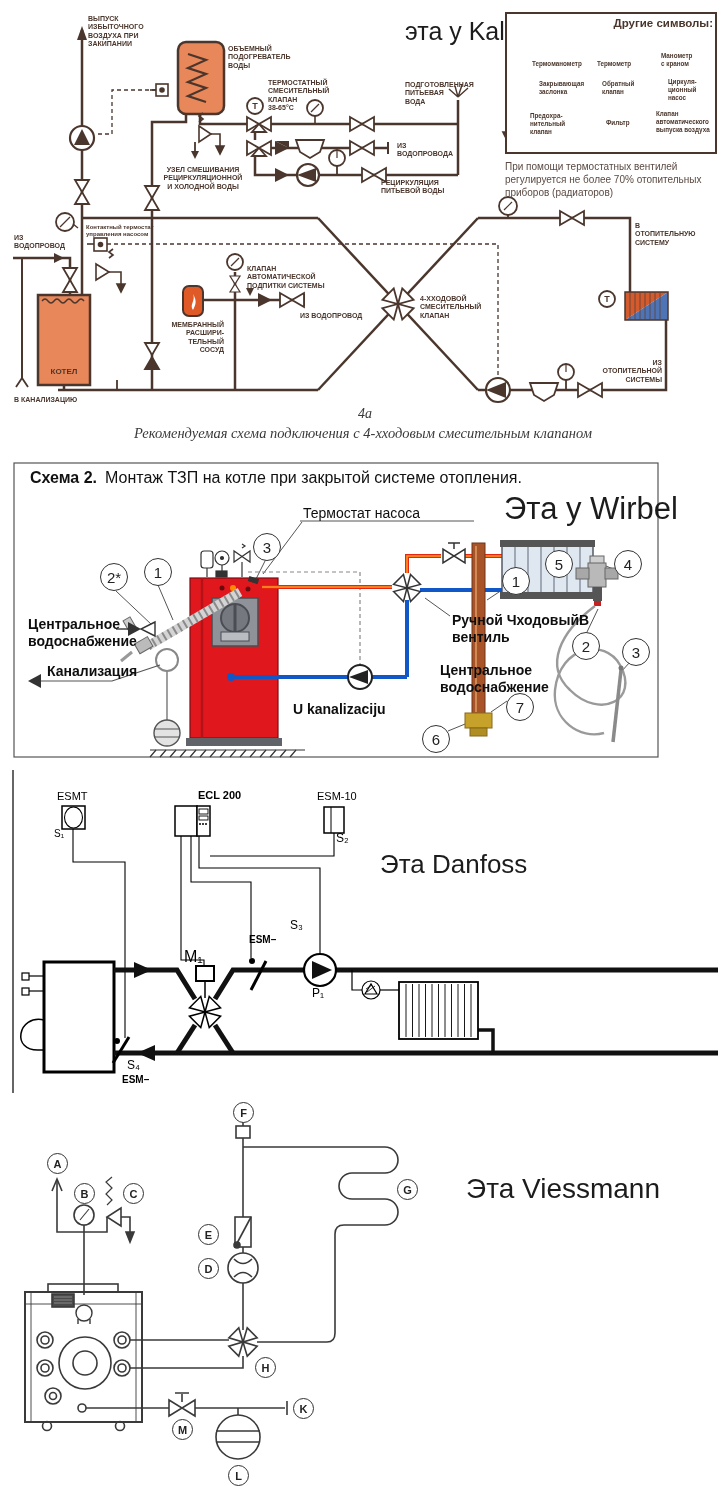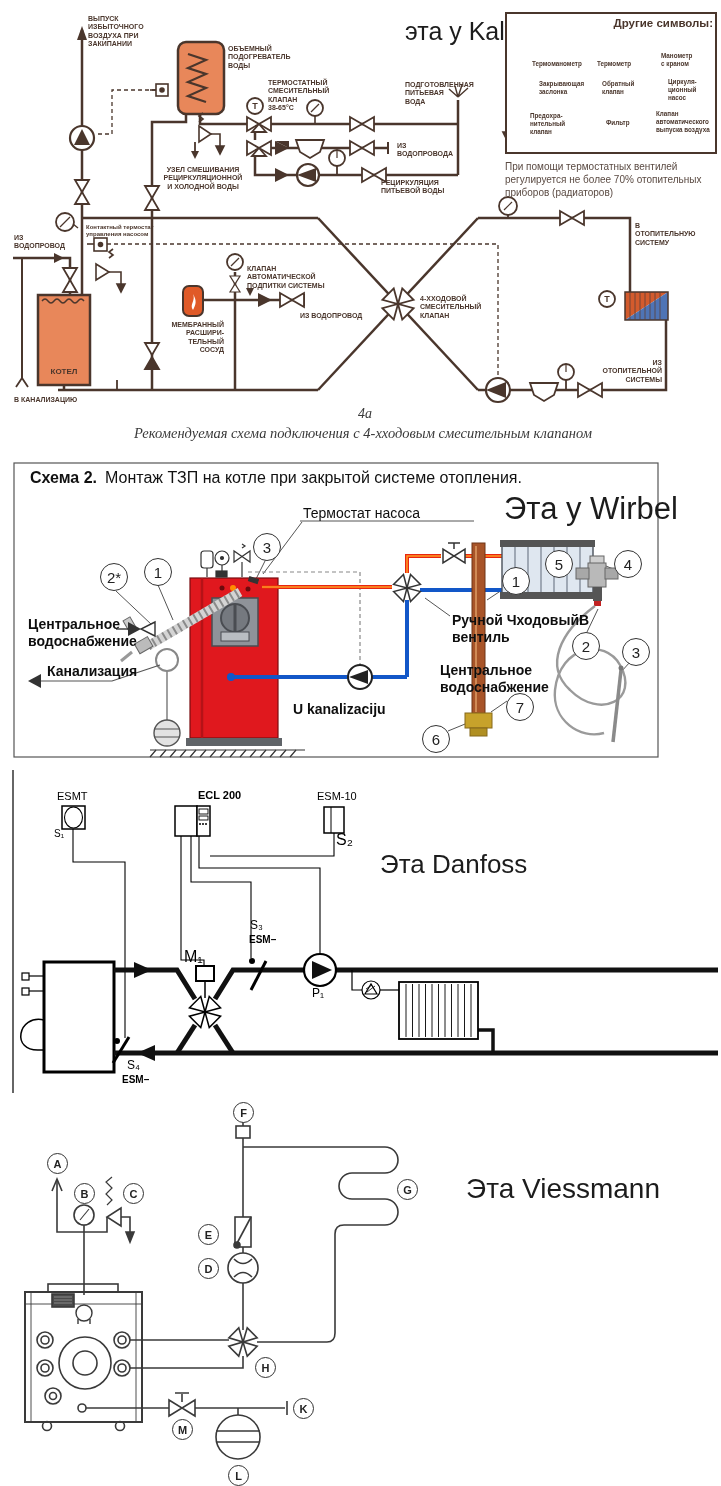--- a/index.html
+++ b/index.html
@@ -631,22 +631,22 @@
 <div class="co" style="left:572px;top:632px;">2</div>
 <div class="co" style="left:622px;top:638px;">3</div>
 <div class="co" style="left:506px;top:693px;">7</div>
 <div class="co" style="left:422px;top:725px;">6</div>
 
 <div class="heading" style="left:380px;top:849px;font-size:26px;">Эта Danfoss</div>
 <div class="d-label" style="left:57px;top:790px;">ESMT</div>
 <div class="d-label d-bold" style="left:174px;top:789px;padding-left:24px;">ECL  200</div>
 <div class="d-label" style="left:317px;top:790px;">ESM-10</div>
 <div class="d-label" style="left:54px;top:828px;font-size:10px;">S₁</div>
-<div class="d-label" style="left:336px;top:831px;font-size:16px;">S₂</div>
-<div class="d-label" style="left:250px;top:918px;font-size:12px;">S₃</div>
+<div class="d-label" style="left:336px;top:831px;font-size:12px;">S₂</div>
+<div class="d-label" style="left:250px;top:918px;font-size:12px;padding-left:40px;">S₃</div>
 <div class="d-label d-bold" style="left:249px;top:934px;font-size:10px;">ESM–</div>
 <div class="d-label" style="left:127px;top:1058px;font-size:12px;">S₄</div>
 <div class="d-label d-bold" style="left:122px;top:1074px;font-size:10px;">ESM–</div>
 <div class="d-label" style="left:184px;top:948px;font-size:16px;">M₁</div>
 <div class="d-label" style="left:312px;top:986px;font-size:12px;">P₁</div>
 
 <div class="heading" style="left:466px;top:1173px;font-size:28px;">Эта Viessmann</div>
 <div class="vco" style="left:47px;top:1153px;">A</div>
 <div class="vco" style="left:74px;top:1183px;">B</div>
 <div class="vco" style="left:123px;top:1183px;">C</div>

